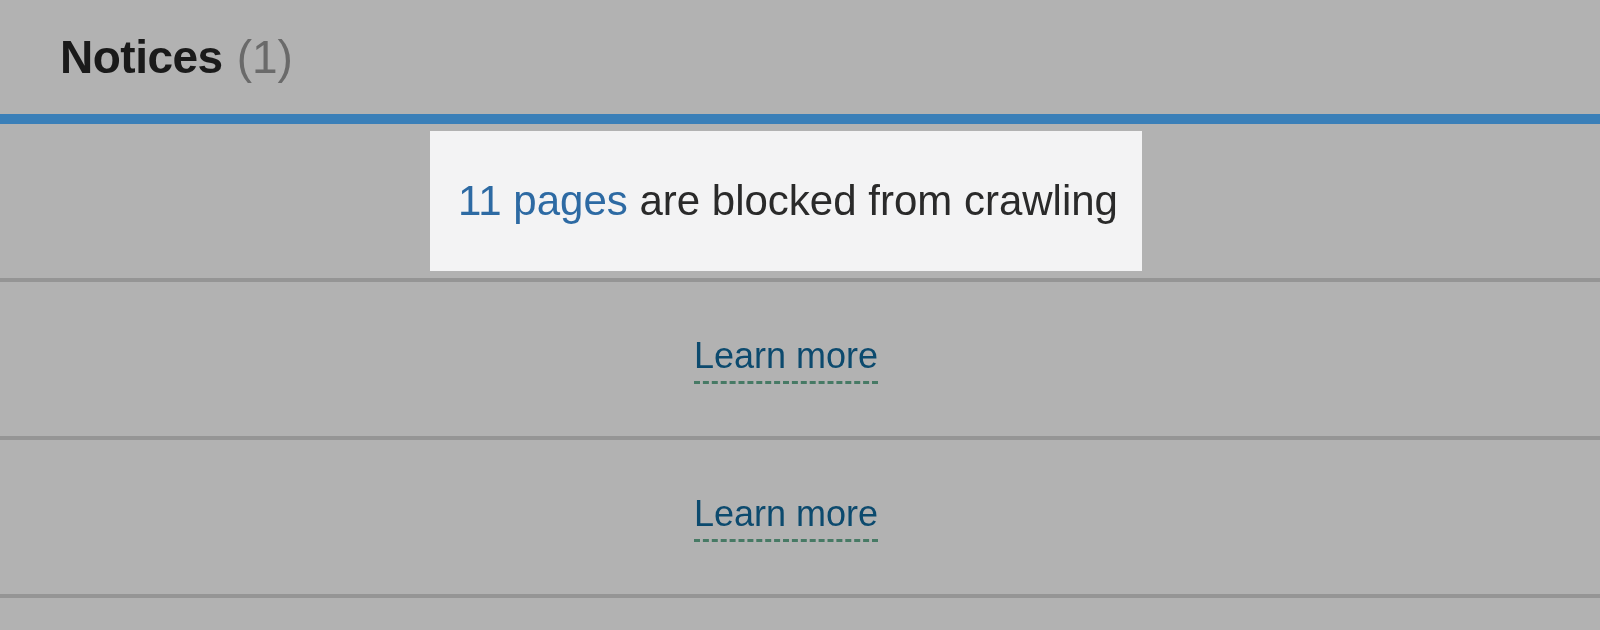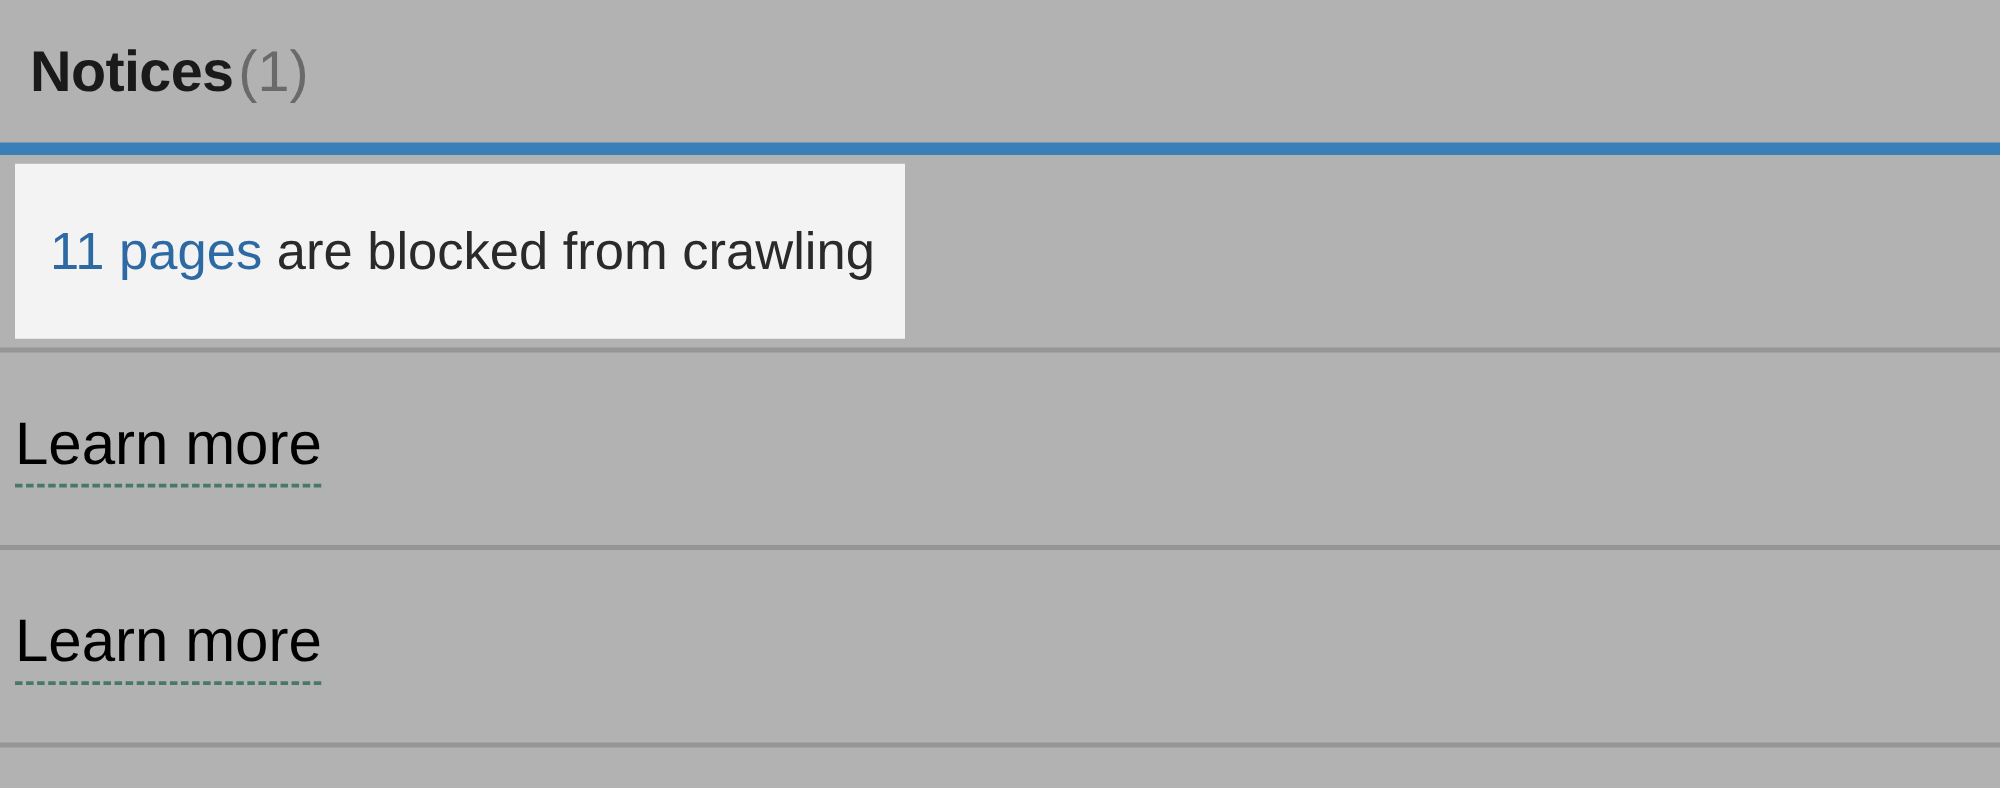--- a/index.html
+++ b/index.html
@@ -13,43 +13,43 @@
       width: 1600px;
       height: 630px;
       overflow: hidden;
     }
     .container {
       padding-top: 30px;
     }
     .header {
       display: flex;
       align-items: baseline;
-      gap: 4px;
-      padding: 0 40px 30px 24px;
+      gap: 14px;
+      padding: 0 40px 30px 60px;
     }
     .header-title {
       font-size: 46px;
       font-weight: 700;
       color: #1a1a1a;
       letter-spacing: -0.5px;
     }
     .header-count {
       font-size: 46px;
       font-weight: 400;
       color: #6a6a6a;
     }
     .divider-blue {
       height: 10px;
       background: #3a7fb8;
       width: 100%;
     }
     .row {
       display: flex;
       align-items: center;
-      justify-content: space-between;
+      justify-content: center;
       min-height: 158px;
       padding: 0 40px 0 12px;
       border-bottom: 4px solid #959595;
     }
     .row.first {
       border-top: none;
     }
     .row-left {
       font-size: 42px;
       color: #2a2a2a;
@@ -67,22 +67,22 @@
       color: #5a5a5a;
       border-bottom: 3px dashed #808080;
       padding-bottom: 4px;
       cursor: pointer;
     }
     .info-text {
       font-size: 42px;
       color: #1a5740;
     }
     .learn-link {
-      font-size: 48px;
-      color: #000000;
+      font-size: 36px;
+      color: #0c4a6e;
       border-bottom: 3px dashed #477a65;
       padding-bottom: 4px;
       cursor: pointer;
     }
   </style>
 </head>
 <body>
 
 <div class="container">
   <div class="header">

